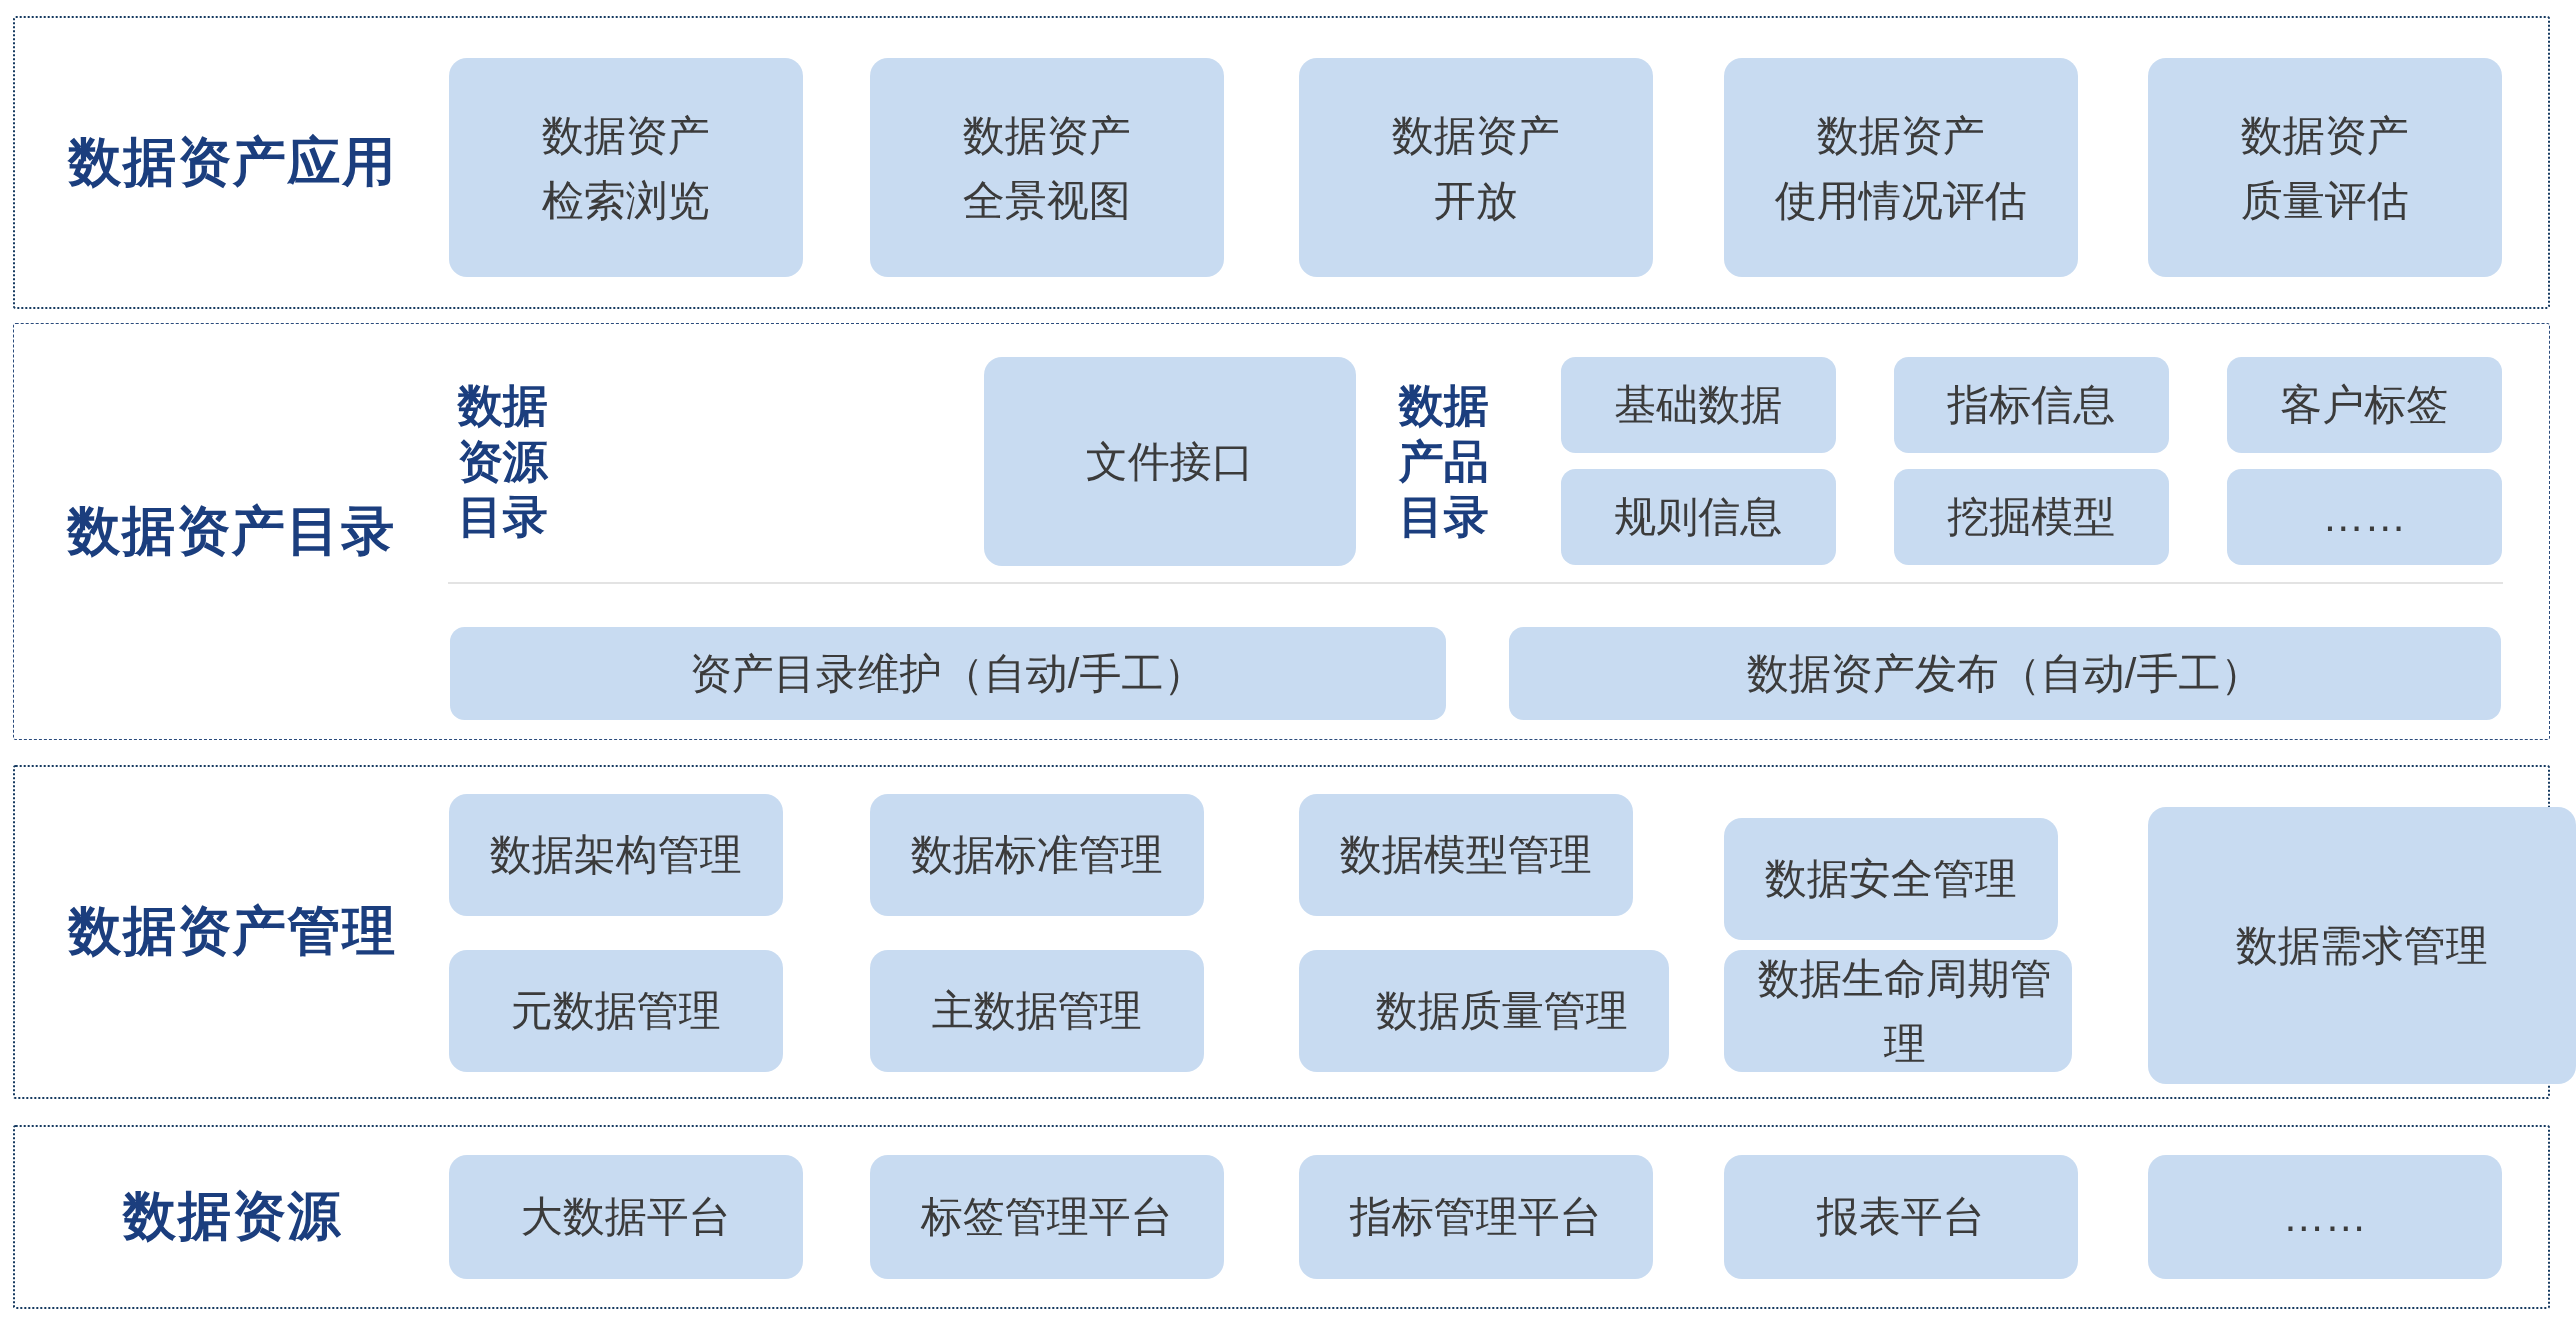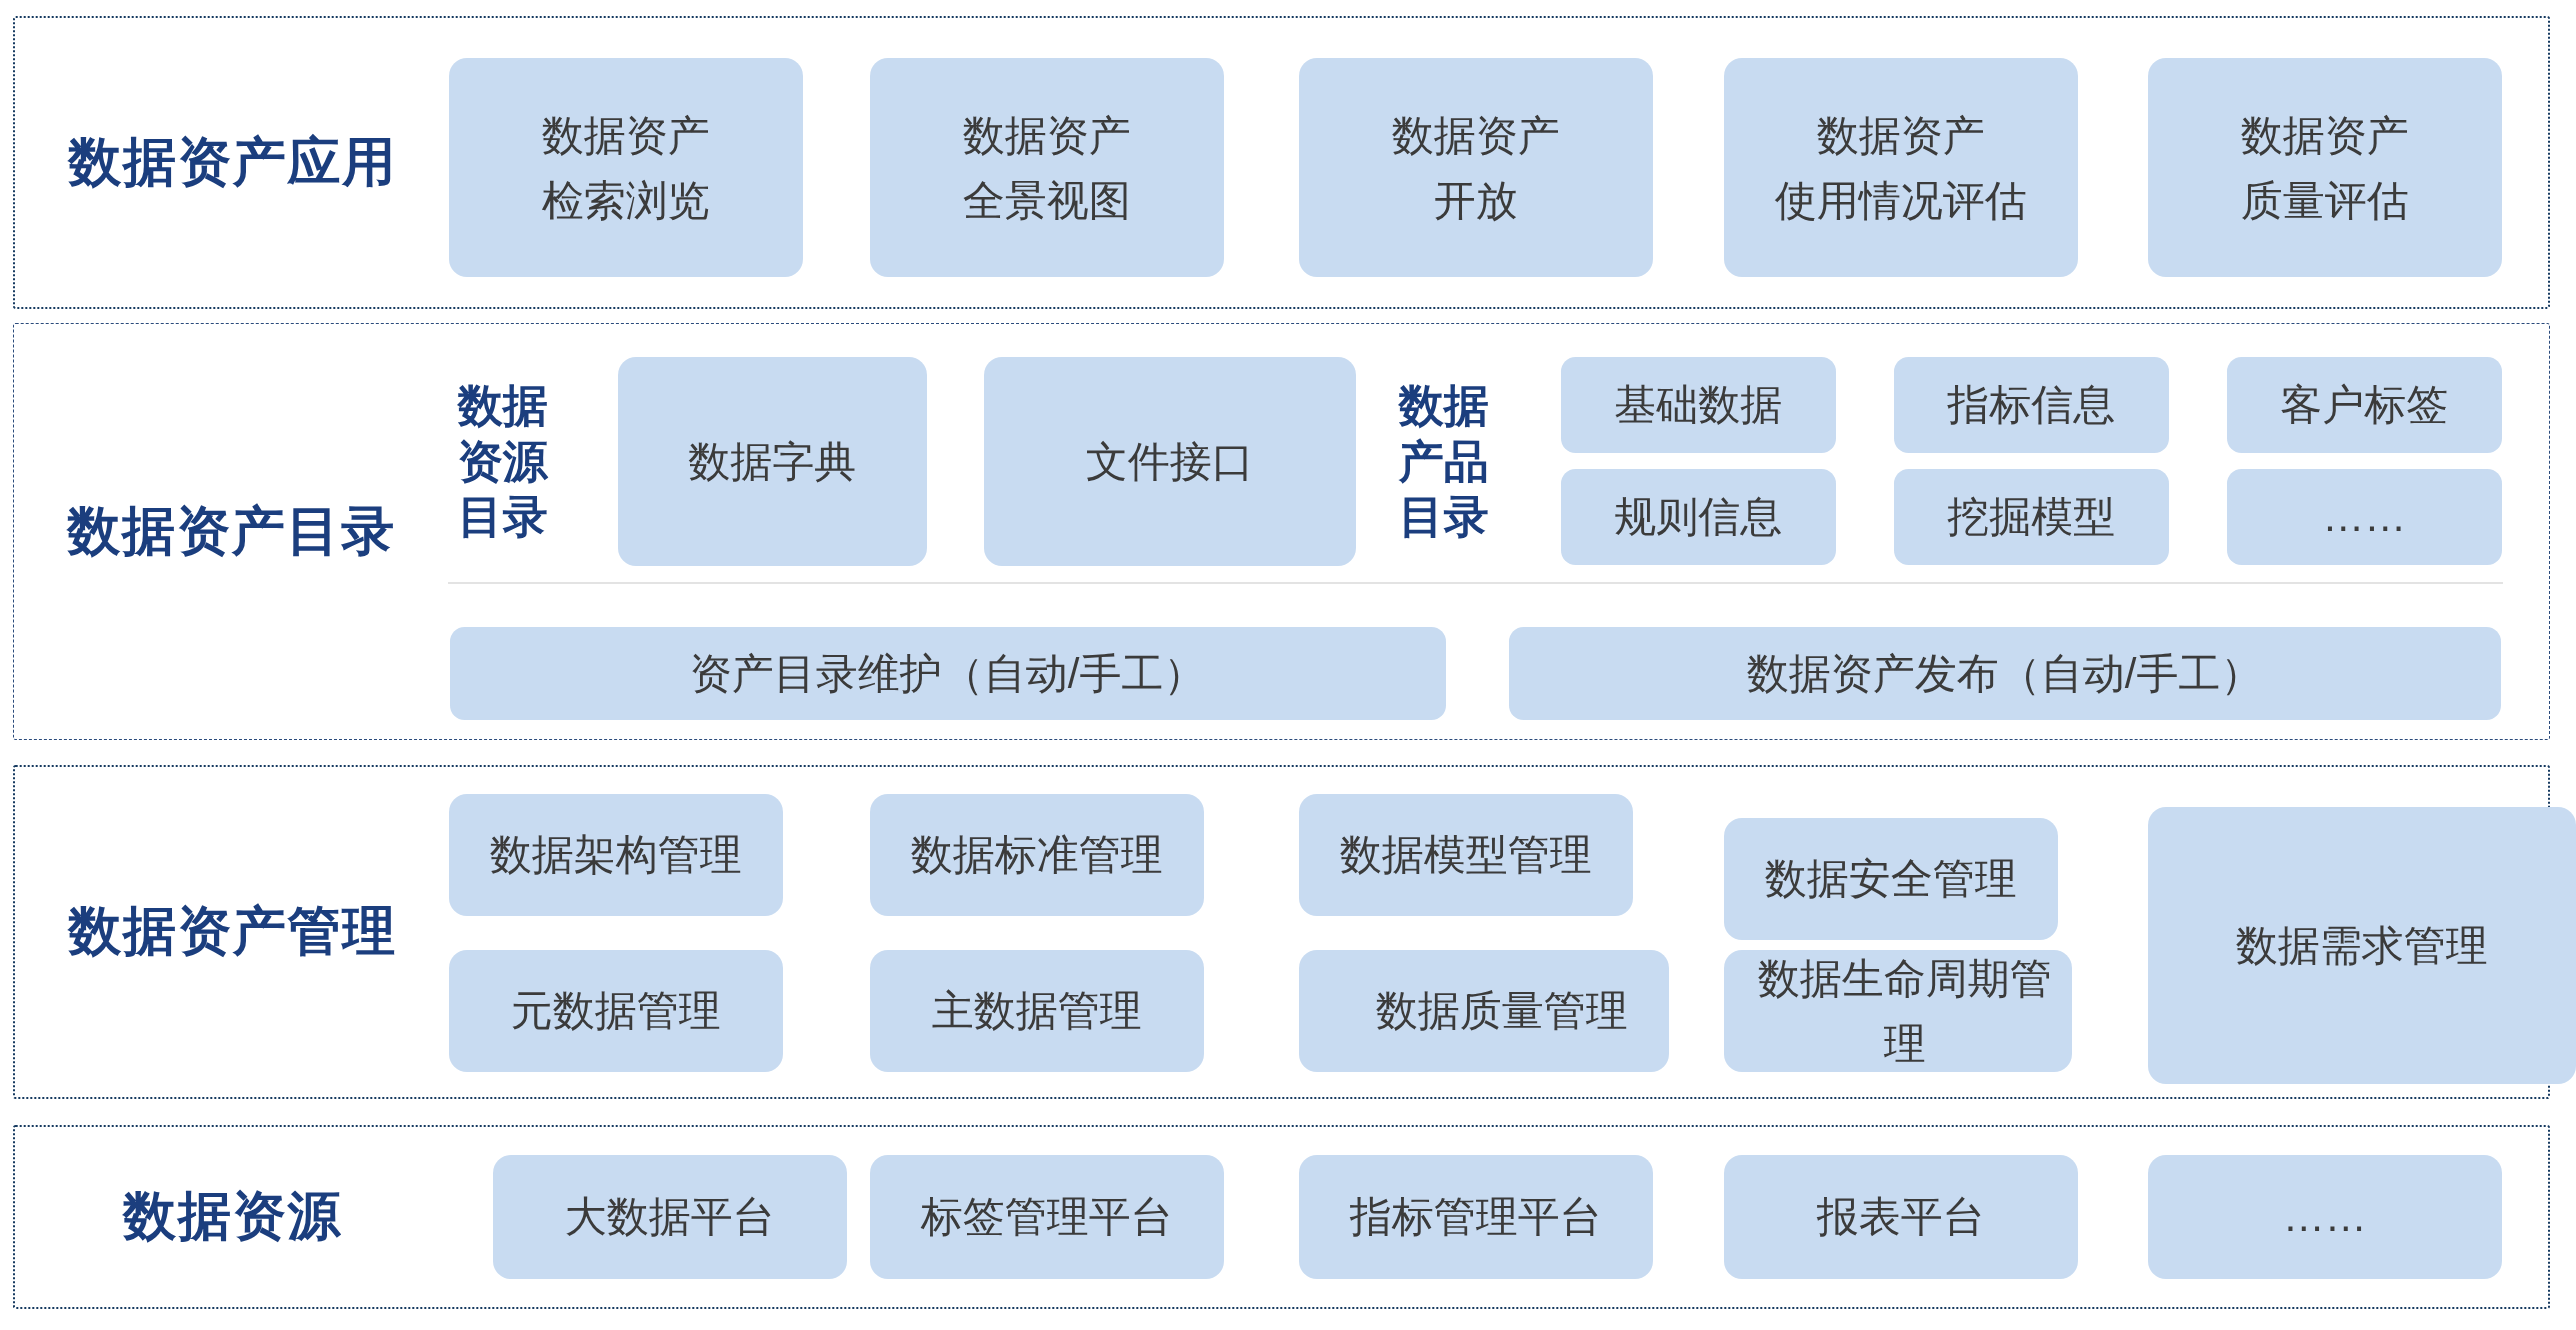--- a/index.html
+++ b/index.html
@@ -86,21 +86,20 @@
 
   <div class="band fine" id="band-catalog">
     <div class="band-title-wrap">
       <div class="band-title">数据资产目录</div>
     </div>
 
     <div class="side-label" style="left:427px; top:33px; width:124px; height:209px;">数据
 资源
 目录</div>
 
-    <div class="box" style="left:604px;  top:33px; width:309px; height:209px;">数据字典</div>
     <div class="box" style="left:970px; top:33px; width:372px; height:209px;">文件接口</div>
 
     <div class="side-label" style="left:1368px; top:33px; width:124px; height:209px;">数据
 产品
 目录</div>
 
     <div class="box small" style="left:1547px; top:33px;  width:275px; height:96px;">基础数据</div>
     <div class="box small" style="left:1880px; top:33px;  width:275px; height:96px;">指标信息</div>
     <div class="box small" style="left:2213px; top:33px;  width:275px; height:96px;">客户标签</div>
     <div class="box small" style="left:1547px; top:145px; width:275px; height:96px;">规则信息</div>
@@ -125,21 +124,21 @@
     <div class="box b3" style="left:855px;  top:183px;">主数据管理</div>
     <div class="box b3" style="left:1284px; top:183px;padding-left:36px;">数据质量管理</div>
     <div class="box b3" style="left:1709px; top:183px;padding-left:14px;">数据生命周期管理</div>
     <div class="box" style="left:2133px; top:40px; width:428px; height:277px;">数据需求管理</div>
   </div>
 
   <div class="band" id="band-resources">
     <div class="band-title-wrap">
       <div class="band-title">数据资源</div>
     </div>
-    <div class="box b4" style="left:434px;margin-left:44px;">大数据平台</div>
+    <div class="box b4" style="left:434px;">大数据平台</div>
     <div class="box b4" style="left:855px;">标签管理平台</div>
     <div class="box b4" style="left:1284px;">指标管理平台</div>
     <div class="box b4" style="left:1709px;">报表平台</div>
     <div class="box b4" style="left:2133px;">……</div>
   </div>
 
 </div>
 
 
 </body></html>

